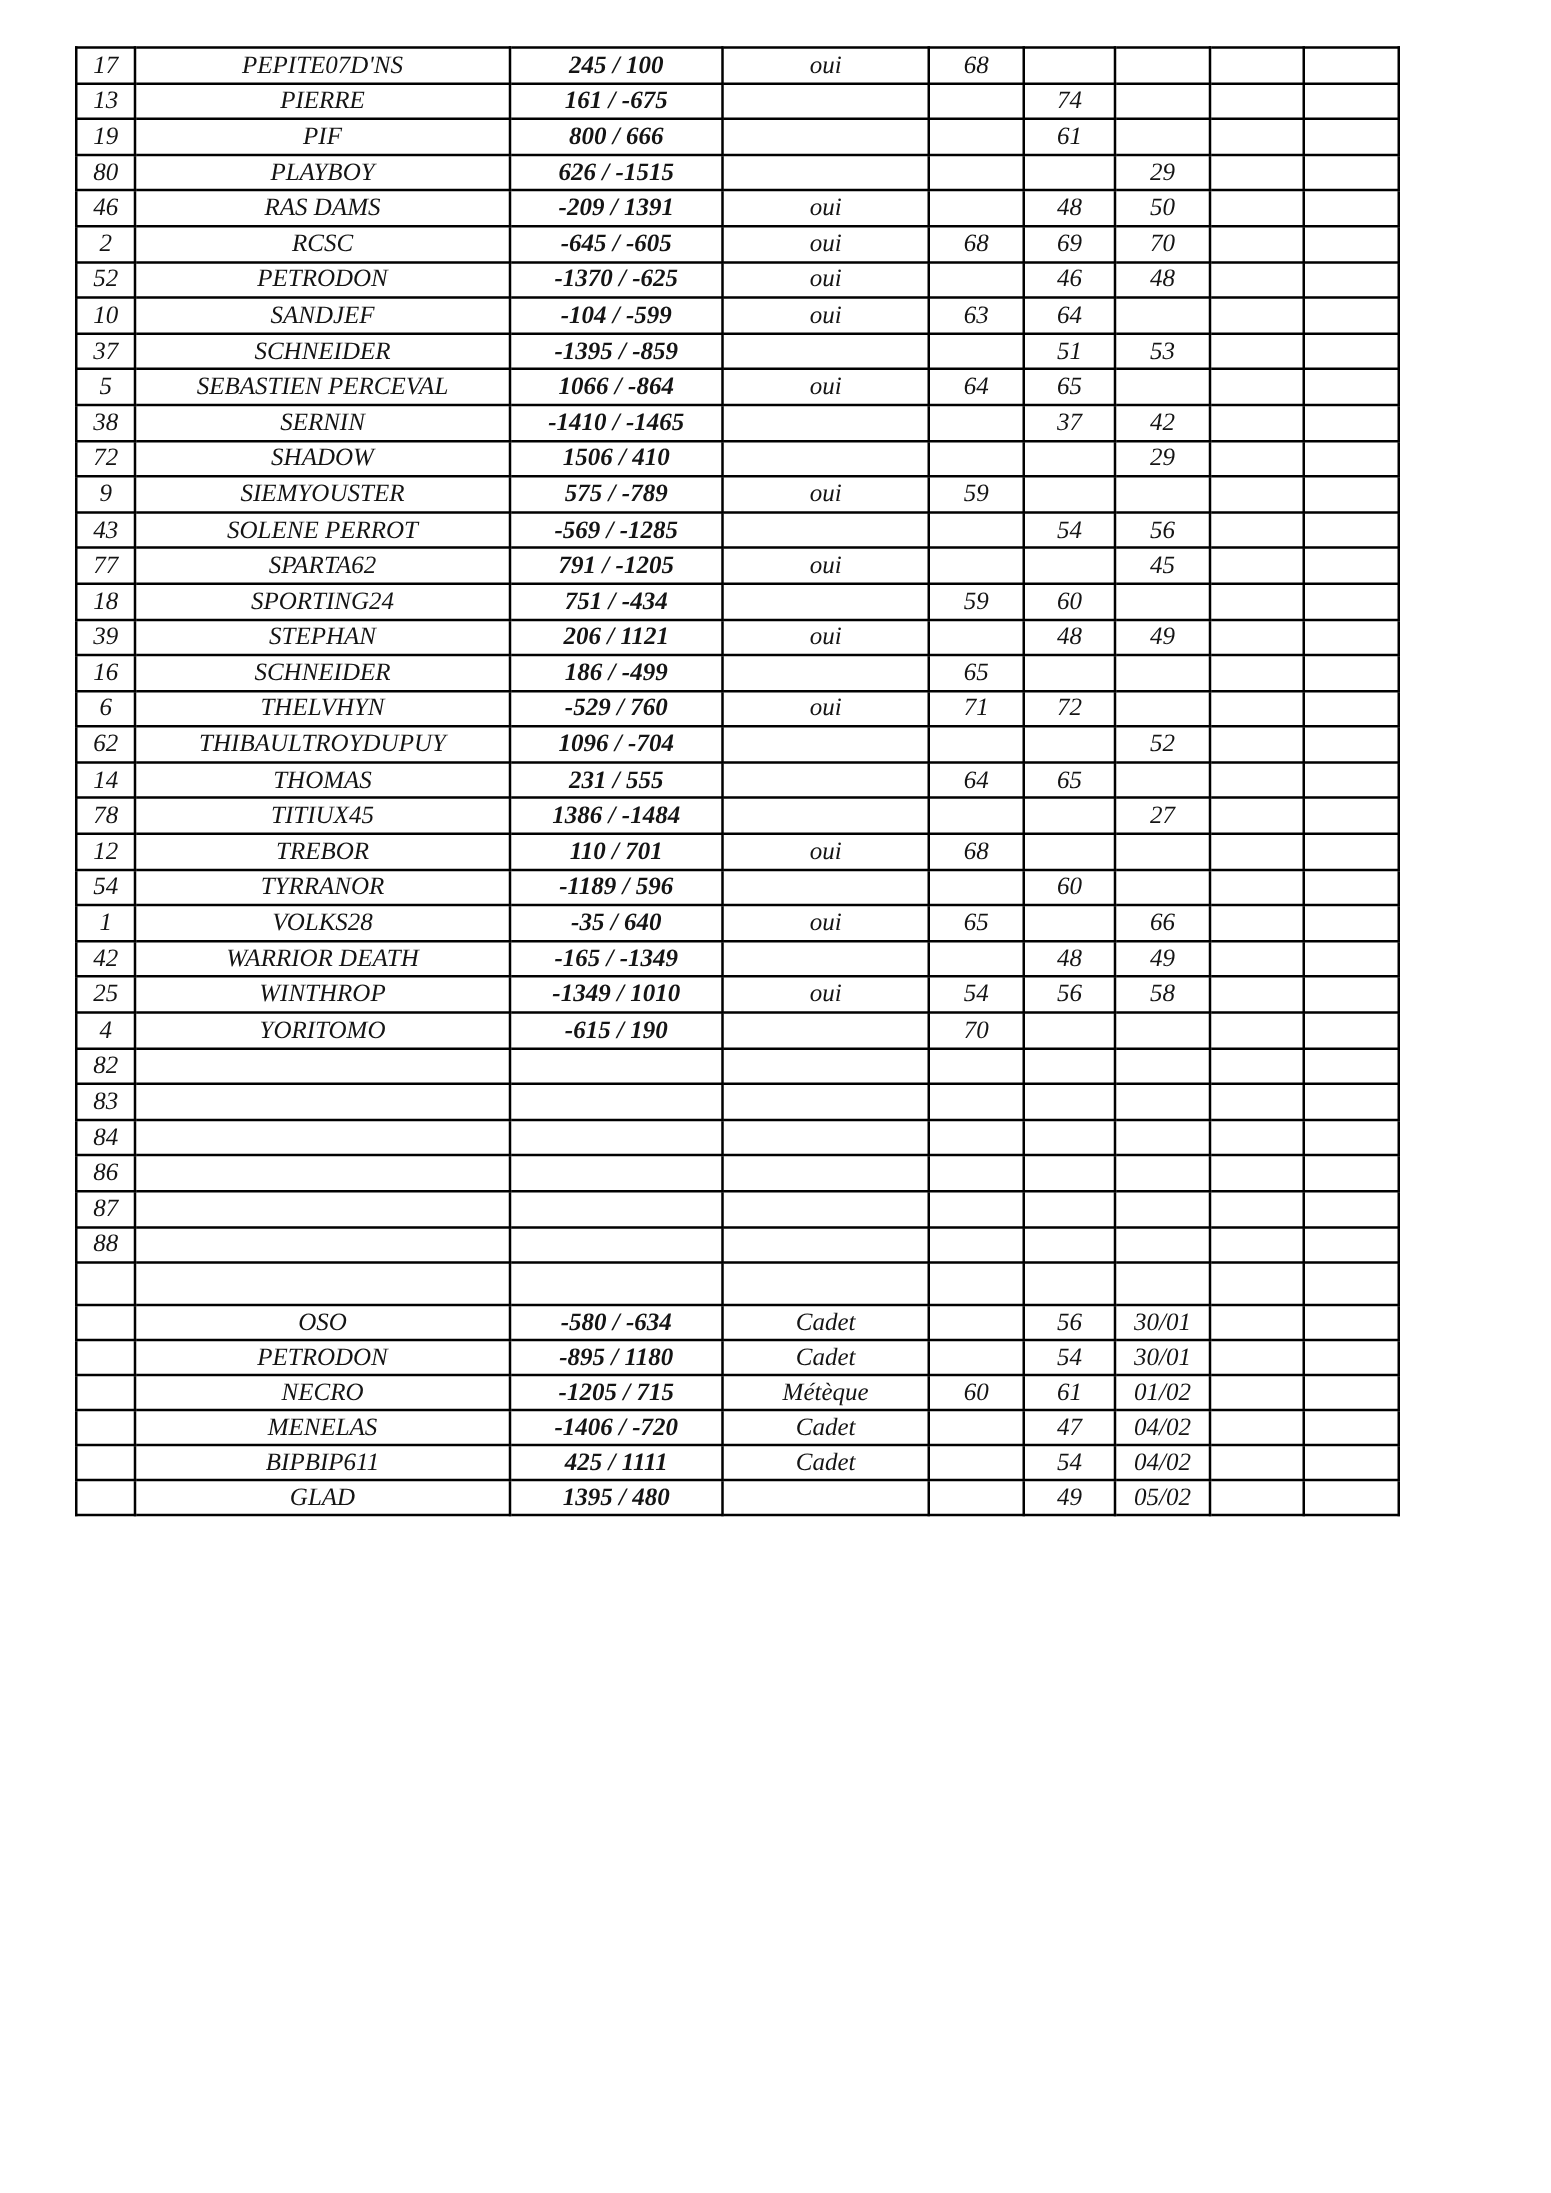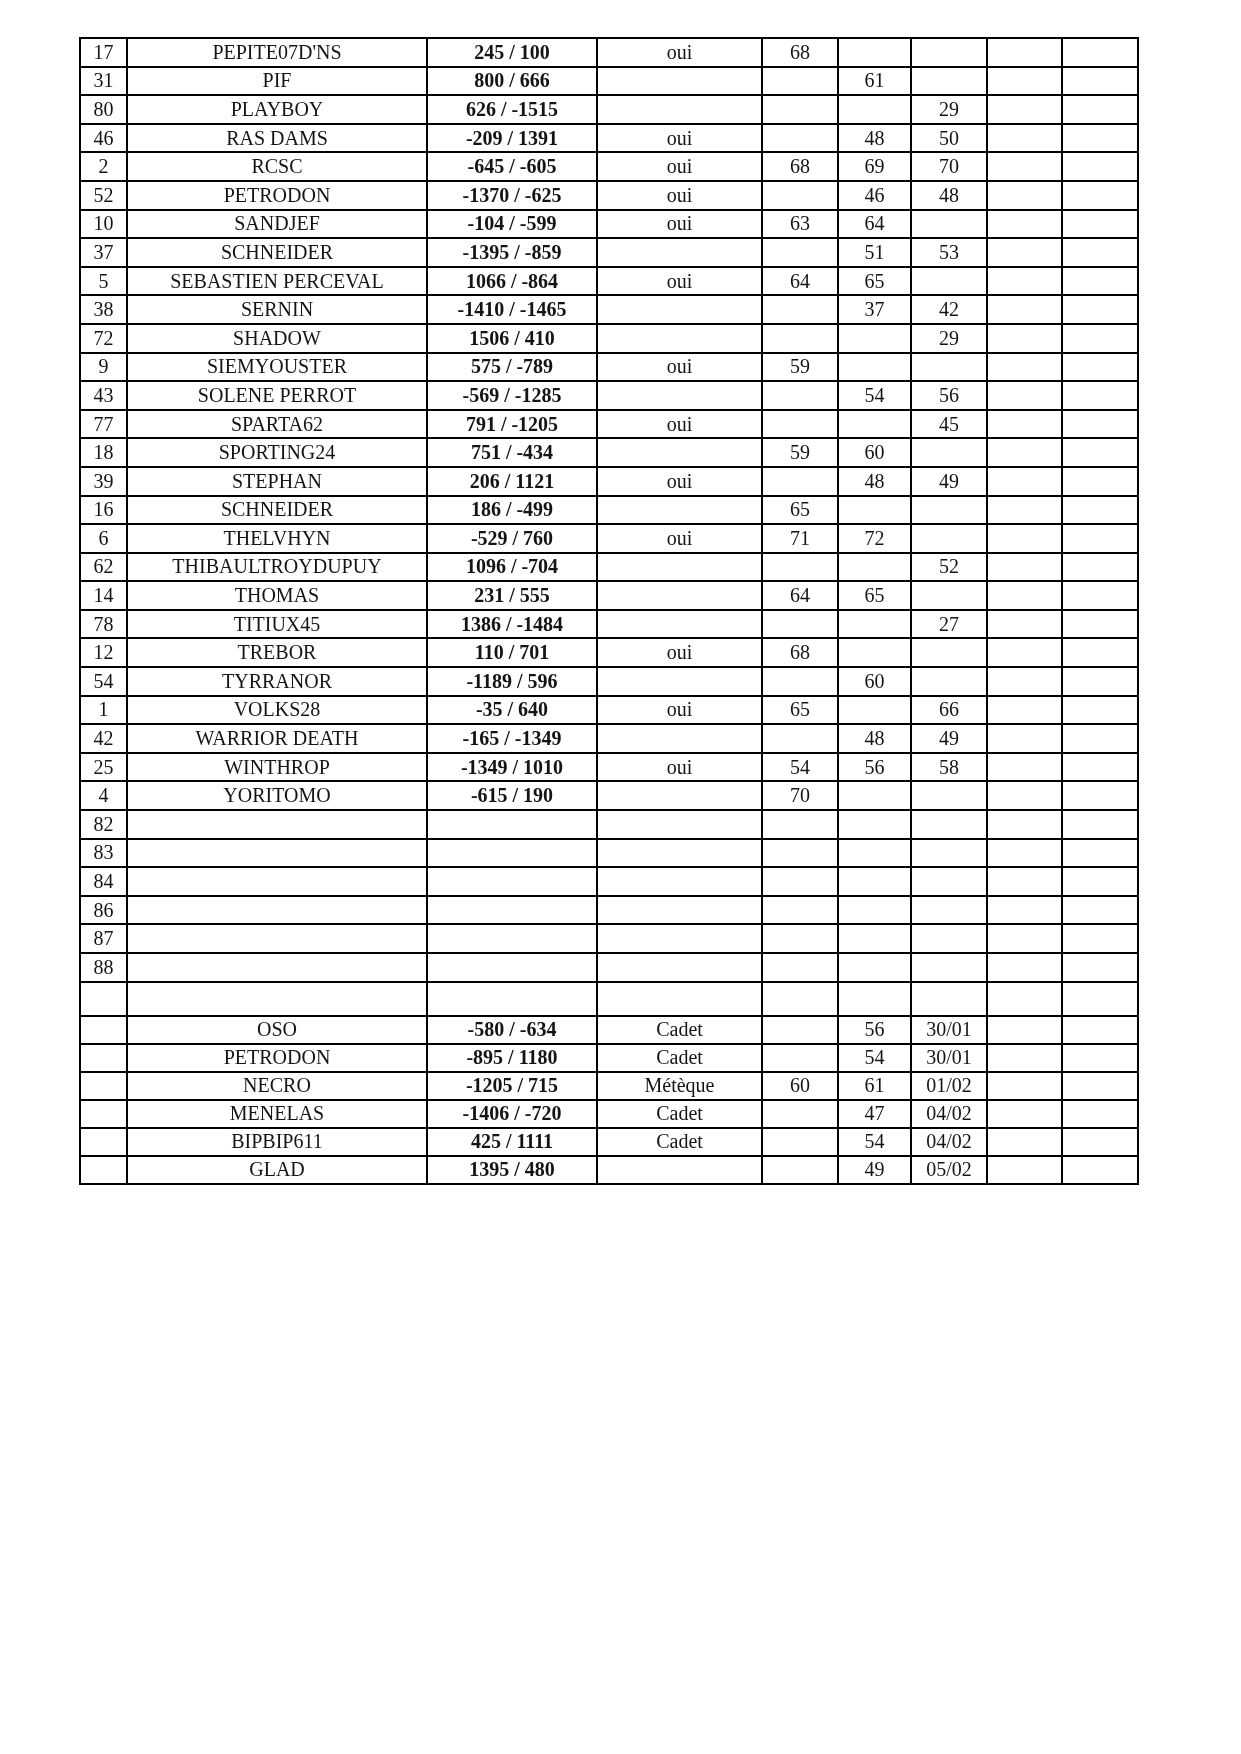--- a/index.html
+++ b/index.html
@@ -17,25 +17,26 @@
   }
   .page {
     position: absolute;
     left: 0; top: 0;
     width: 1241px;
     height: 1754px;
     background: #ffffff;
   }
   table.roster {
     position: absolute;
-    left: 79px;
+    left: 60px;
     top: 37px;
     border-collapse: collapse;
     table-layout: fixed;
     width: 1058px;
+    font-style: italic;
   }
   table.roster td {
     border: 2px solid #000000;
     padding: 0 2px;
     text-align: center;
     vertical-align: middle;
     overflow: hidden;
     white-space: nowrap;
     font-size: 20px;
     font-family: "Liberation Serif", serif;
@@ -80,21 +81,32 @@
     <td class="c-name">PEPITE07D'NS</td>
     <td class="c-coords">245 / 100</td>
     <td class="c-status">oui</td>
     <td class="c-n1">68</td>
     <td class="c-n2"></td>
     <td class="c-n3"></td>
     <td class="c-e1"></td>
     <td class="c-e2"></td>
   </tr>
         <tr class="r-main">
-    <td class="c-num">31</td>
+    <td class="c-num">13</td>
+    <td class="c-name">PIERRE</td>
+    <td class="c-coords">161 / -675</td>
+    <td class="c-status"></td>
+    <td class="c-n1"></td>
+    <td class="c-n2">74</td>
+    <td class="c-n3"></td>
+    <td class="c-e1"></td>
+    <td class="c-e2"></td>
+  </tr>
+        <tr class="r-main">
+    <td class="c-num">19</td>
     <td class="c-name">PIF</td>
     <td class="c-coords">800 / 666</td>
     <td class="c-status"></td>
     <td class="c-n1"></td>
     <td class="c-n2">61</td>
     <td class="c-n3"></td>
     <td class="c-e1"></td>
     <td class="c-e2"></td>
   </tr>
         <tr class="r-main">

